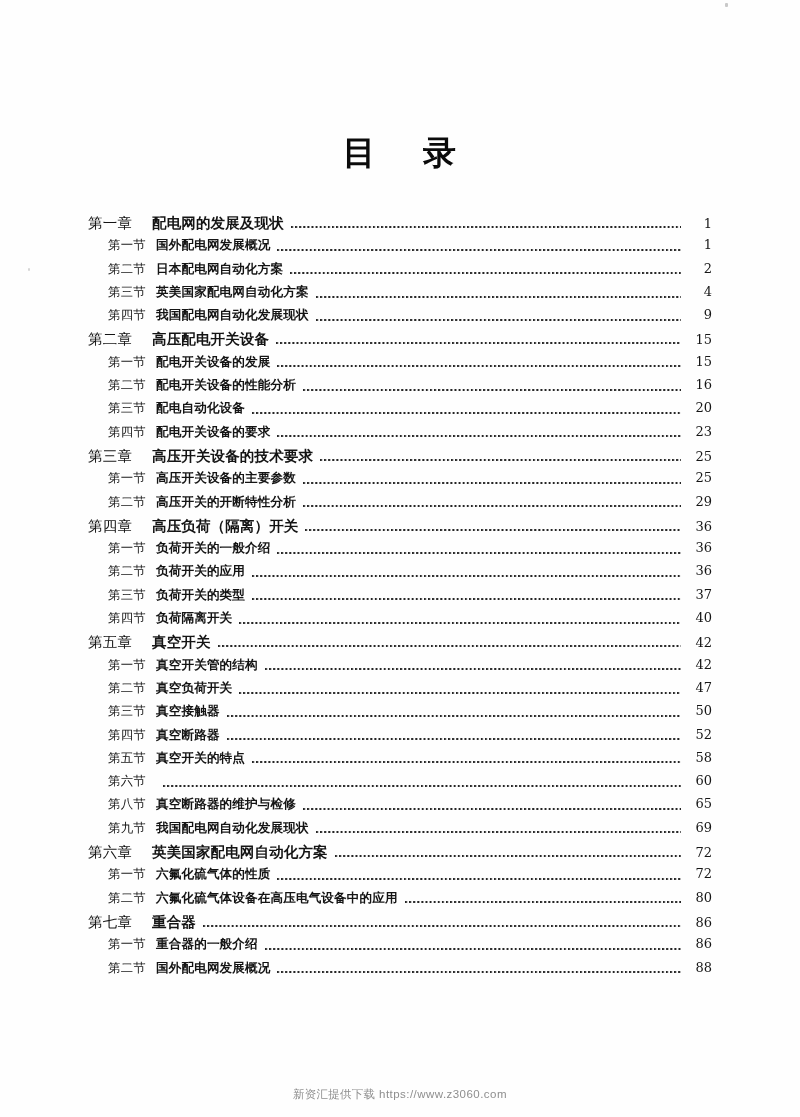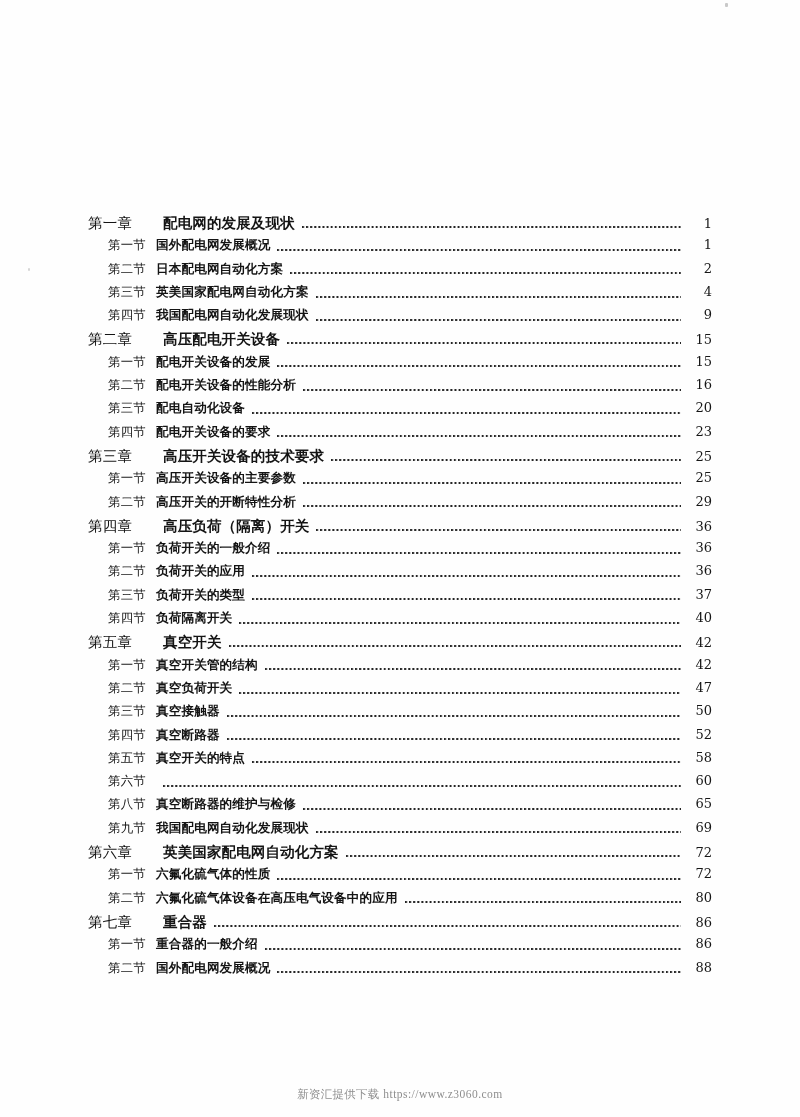--- a/index.html
+++ b/index.html
@@ -99,21 +99,21 @@
     color: #161616;
   }
 
   
   .entry.chapter .num {
     width: 64px;
     font-size: 14.5px;
   }
   .entry.chapter .title {
     font-size: 14.5px;
-    margin-left: 11px;
+    margin-left: 0;
   }
   
   .entry.preface {
     height: 24px;
   }
   .entry.preface .num {
     width: auto;
     font-size: 13px;
     font-weight: 700;
   }
@@ -133,34 +133,37 @@
     position: absolute;
     left: 0;
     right: 0;
     top: 1087px;
     text-align: center;
     font-size: 11.5px;
     color: #8e8e8e;
     letter-spacing: .02em;
   }
   #footer-watermark .url {
-    font-family: Liberation Serif, serif;
+    font-family: Liberation Sans, sans-serif;
     letter-spacing: .04em;
     text-align: center;
   }
 </style>
 </head>
 <body>
 
 <div id="page">
 
   <div class="speck" id="speck-tr"></div>
   <div class="speck" id="speck-ml"></div>
   <div class="speck" id="speck-mr"></div>
 
+  <div id="toc-title">
+    <span>目</span><span class="gap"></span><span>录</span>
+  </div>
 
   <div id="toc-list">
       <div class="entry chapter">
         <span class="num">第一章</span>
         <span class="title">配电网的发展及现状</span>
         <span class="leader"></span>
         <span class="page">1</span>
       </div>
       <div class="entry section">
         <span class="num">第一节</span>

